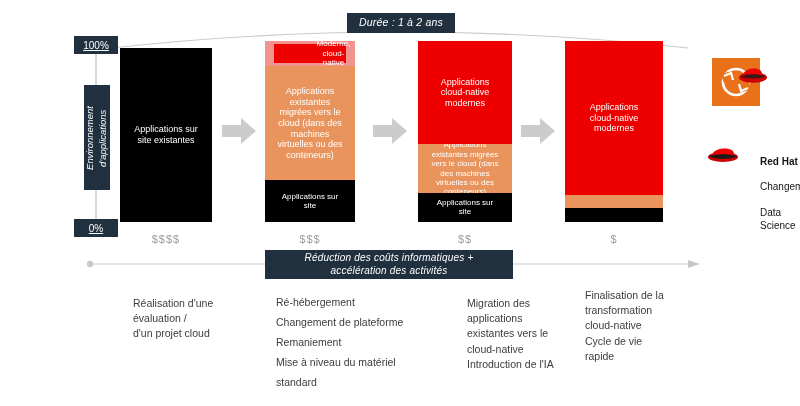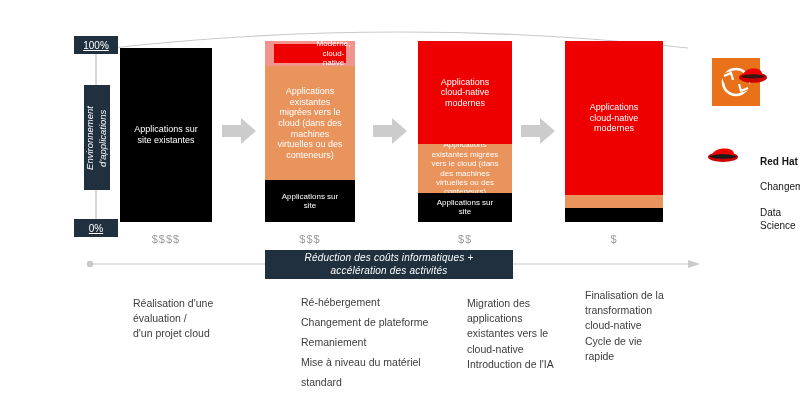--- a/index.html
+++ b/index.html
@@ -108,20 +108,23 @@
 </style>
 </head>
 <body>
 
 <div id="stage">
 
   <svg class="curve-top" viewBox="0 0 580 30" preserveAspectRatio="none">
     <path d="M 2 28 Q 290 -4 578 28" fill="none" stroke="#c9c9c9" stroke-width="1.2"></path>
   </svg>
 
+  <div class="pill" id="duration-pill">
+    <span>Durée : 1 à 2 ans</span>
+  </div>
 
   <div id="axis-line"></div>
   <div class="axis-label" id="axis-100">100%</div>
   <div class="axis-label" id="axis-0">0%</div>
   <div id="axis-env">
     <span class="vtext">Environnement
 d'applications</span>
   </div>
 
   <div class="column" id="col-1" style="left:120px; top:48px; width:92px; height:174px;">
@@ -199,21 +202,21 @@
     <path d="M602 2 L614 6 L602 10 Z" fill="#c9c9c9"></path>
   </svg>
 
   <div class="pill" id="reduction-pill">
     <span>Réduction des coûts informatiques + accélération des activités</span>
   </div>
 
   <div class="caption tight" style="left:133px; top:296px; width:140px;">Réalisation d'une
 évaluation /
 d'un projet cloud</div>
-  <div class="caption" style="left:276px; top:293px; width:160px;margin-left:25px;">Ré-hébergement
+  <div class="caption" style="left:276px; top:293px; width:160px;">Ré-hébergement
 Changement de plateforme
 Remaniement
 Mise à niveau du matériel
 standard</div>
   <div class="caption tight" style="left:443px; top:296px; width:125px;margin-left:24px;">Migration des
 applications
 existantes vers le
 cloud-native
 Introduction de l'IA</div>
   <div class="caption tight" style="left:585px; top:288px; width:120px;">Finalisation de la

